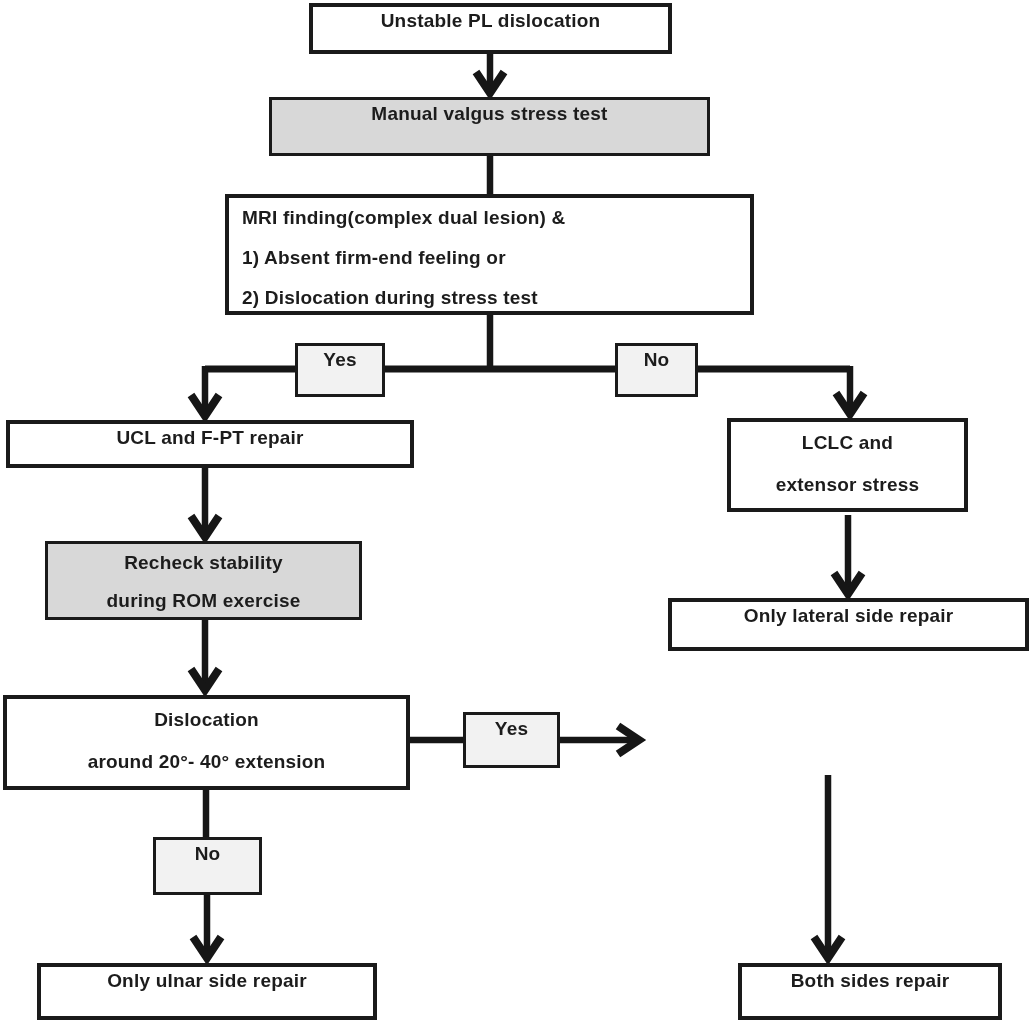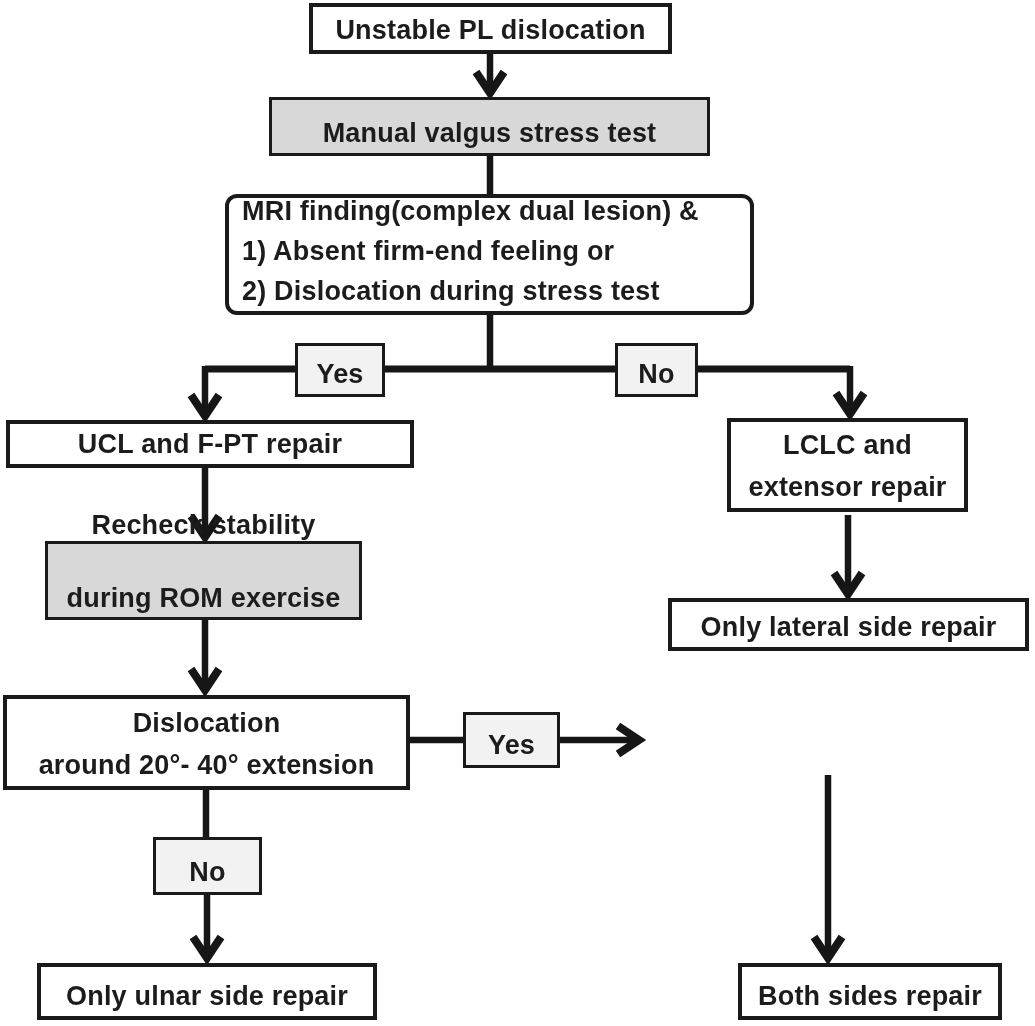--- a/index.html
+++ b/index.html
@@ -18,34 +18,34 @@
     left: 0; top: 0;
     z-index: 1;
   }
   .node {
     position: absolute;
     box-sizing: border-box;
     z-index: 2;
     display: flex;
     flex-direction: column;
     align-items: center;
-    justify-content: flex-end;
+    justify-content: flex-start;
     text-align: center;
     background: #ffffff;
     border: 4px solid #1a1a1a;
-    font-size: 27px;
+    font-size: 19px;
     line-height: 1.45;
     letter-spacing: 0.2px;
     white-space: nowrap;
   }
   .node--gray  { background: #d8d8d8; border-width: 3px; }
   .node--light { background: #f2f2f2; border-width: 3px; }
-  .node--left  { align-items: flex-start; text-align: left; padding-left: 13px; line-height: 40px; border-radius: 12px; }
+  .node--left  { align-items: flex-start; text-align: left; padding-left: 13px; line-height: 40px; }
   .node--twoline { line-height: 42px; }
-  .node--recheck { line-height: 38px; gap: 35px; }
+  .node--recheck { line-height: 38px; }
 </style>
 </head>
 <body>
 
 <div class="stage">
 
   <svg class="wires" width="1035" height="1026" viewBox="0 0 1035 1026">
     <g stroke="#161616" stroke-width="6.5" fill="none">
 
       <path d="M490 54 V91"></path>
@@ -108,21 +108,21 @@
   <div class="node node--light" style="left:615px;top:343px;width:83px;height:54px">
     <span>No</span>
   </div>
 
   <div class="node" style="left:6px;top:420px;width:408px;height:48px">
     <span>UCL and F-PT repair</span>
   </div>
 
   <div class="node node--twoline" style="left:727px;top:418px;width:241px;height:94px">
     <span>LCLC and</span>
-    <span>extensor repair</span>
+    <span>extensor stress</span>
   </div>
 
   <div class="node node--gray node--recheck" style="left:45px;top:541px;width:317px;height:79px">
     <span>Recheck stability</span>
     <span>during ROM exercise</span>
   </div>
 
   <div class="node" style="left:668px;top:598px;width:361px;height:53px">
     <span>Only lateral side repair</span>
   </div>

